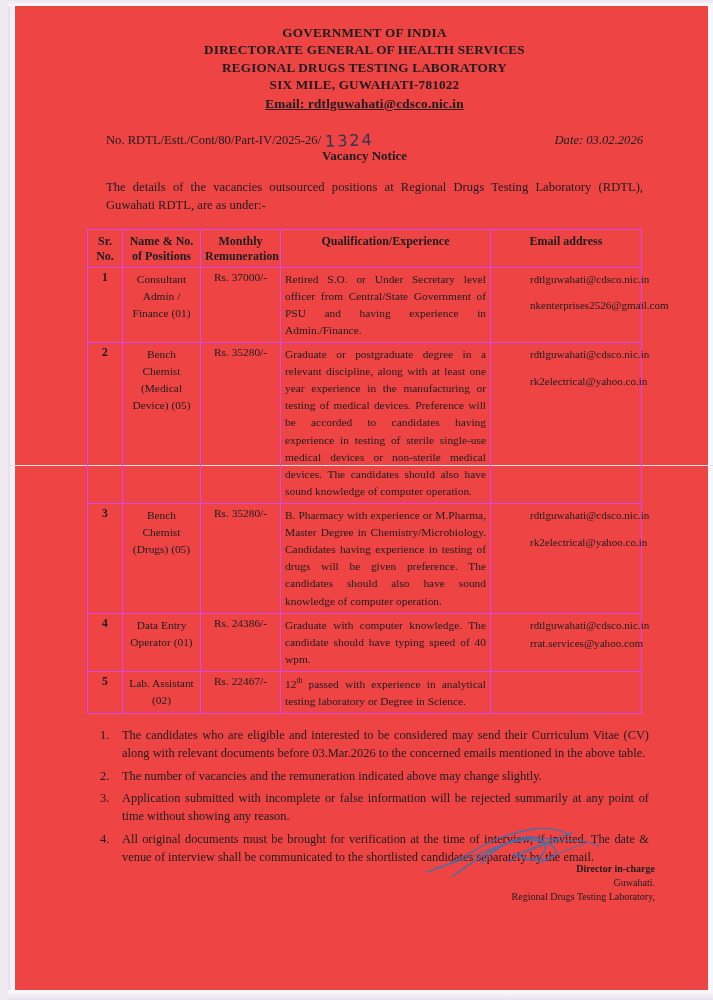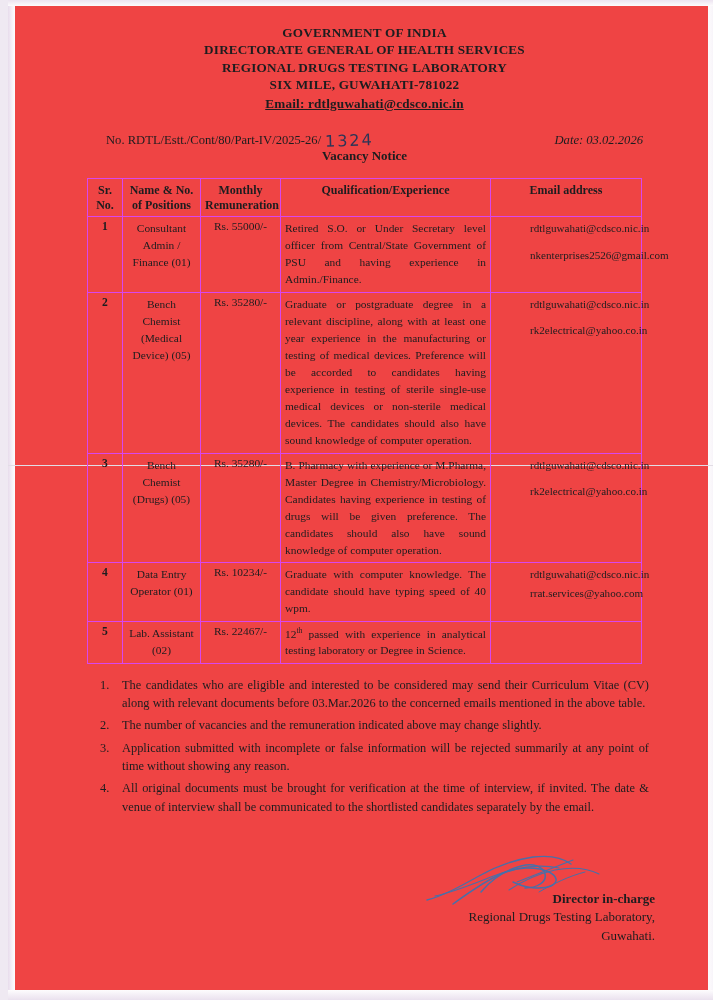--- a/index.html
+++ b/index.html
@@ -191,23 +191,22 @@
     top: 0;
   }
 
   
   .sigblock {
     position: absolute;
     right: 66px;
     top: 862px;
     width: 260px;
     text-align: right;
-    font-size: 13px;
+    font-size: 10px;
     line-height: 1.42;
-    margin-top: 28px;
   }
   .sig-svg {
     position: absolute;
     right: 44px;
     top: -38px;
     width: 190px;
     height: 62px;
     pointer-events: none;
   }
   .sig-name { font-weight: bold; position: relative; }
@@ -234,20 +233,21 @@
 
     <div class="refline">
       <div class="refno">
         <span>No. RDTL/Estt./Cont/80/Part-IV/2025-26/</span><span class="handwritten">1324</span>
       </div>
       <div class="datetxt">Date: 03.02.2026</div>
     </div>
 
     <div class="vac-title">Vacancy Notice</div>
 
+    <div class="intro">The details of the vacancies outsourced positions at Regional Drugs Testing Laboratory (RDTL), Guwahati RDTL, are as under:-</div>
 
     <table class="vacancy">
       <colgroup>
         <col class="c-sr">
           <col class="c-name">
           <col class="c-rem">
           <col class="c-qual">
           <col class="c-mail">
       </colgroup>
       <thead>
@@ -256,21 +256,21 @@
           <th>Name &amp; No. of Positions</th>
           <th>Monthly Remuneration</th>
           <th>Qualification/Experience</th>
           <th>Email address</th>
         </tr>
       </thead>
       <tbody>
         <tr>
           <td class="sr">1</td>
           <td class="name">Consultant Admin / Finance (01)</td>
-          <td class="rem">Rs. 55000/-</td>
+          <td class="rem">Rs. 37000/-</td>
           <td class="qual">Retired S.O. or Under Secretary level officer from Central/State Government of PSU and having experience in Admin./Finance.</td>
           <td class="mails">
             <span class="mail">rdtlguwahati@cdsco.nic.in</span>
             <span class="mail">nkenterprises2526@gmail.com</span>
           </td>
         </tr>
         <tr>
           <td class="sr">2</td>
           <td class="name">Bench Chemist (Medical Device) (05)</td>
           <td class="rem">Rs. 35280/-</td>
@@ -286,21 +286,21 @@
           <td class="rem">Rs. 35280/-</td>
           <td class="qual">B. Pharmacy with experience or M.Pharma, Master Degree in Chemistry/Microbiology. Candidates having experience in testing of drugs will be given preference. The candidates should also have sound knowledge of computer operation.</td>
           <td class="mails">
             <span class="mail">rdtlguwahati@cdsco.nic.in</span>
             <span class="mail">rk2electrical@yahoo.co.in</span>
           </td>
         </tr>
         <tr>
           <td class="sr">4</td>
           <td class="name">Data Entry Operator (01)</td>
-          <td class="rem">Rs. 10234/-</td>
+          <td class="rem">Rs. 24386/-</td>
           <td class="qual">Graduate with computer knowledge. The candidate should have typing speed of 40 wpm.</td>
           <td class="mails tight">
             <span class="mail">rdtlguwahati@cdsco.nic.in</span>
             <span class="mail">rrat.services@yahoo.com</span>
           </td>
         </tr>
         <tr>
           <td class="sr">5</td>
           <td class="name">Lab. Assistant (02)</td>
           <td class="rem">Rs. 22467/-</td>
@@ -323,18 +323,18 @@
           <path d="M6,48 C22,44 40,34 58,24 C74,15 92,8 112,5 C128,3 142,6 150,12" stroke-width="1.3"></path>
           <path d="M14,44 C34,40 56,30 78,22 C98,15 120,12 138,16" stroke-width="1.2"></path>
           <path d="M32,52 C46,42 62,30 80,22 C96,15 114,14 128,20 C136,24 138,30 130,34 C120,38 104,36 92,30"></path>
           <path d="M60,40 C70,28 84,18 100,14 C112,11 122,14 124,22 C126,30 116,36 104,36"></path>
           <path d="M88,38 C100,30 116,22 134,18 C150,15 166,16 178,22" stroke-width="1.1"></path>
           <path d="M96,30 L152,8" stroke-width="1.1"></path>
           <path d="M118,40 C132,32 148,24 164,20" stroke-width="1"></path>
         </g>
       </svg>
       <div class="sig-name">Director in-charge</div>
+      <div>Guwahati.</div>
       <div>Regional Drugs Testing Laboratory,</div>
-      <div>Guwahati.</div>
     </div>
 
   </div>
 </div>
 
 </body></html>

